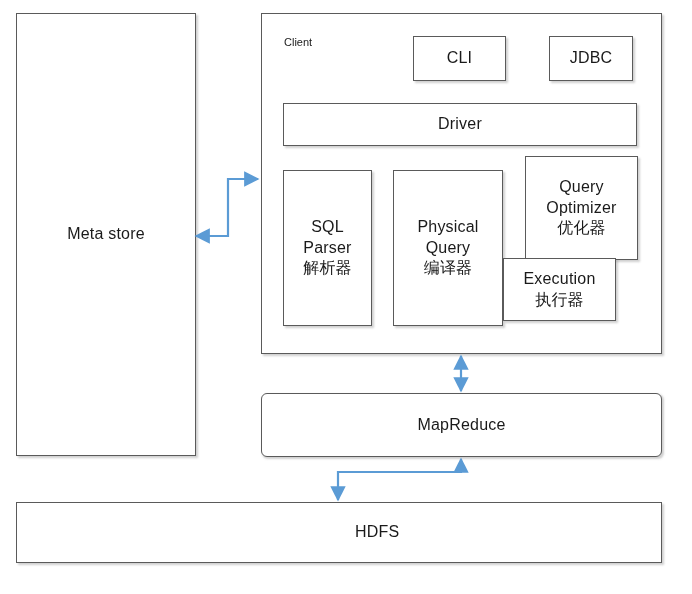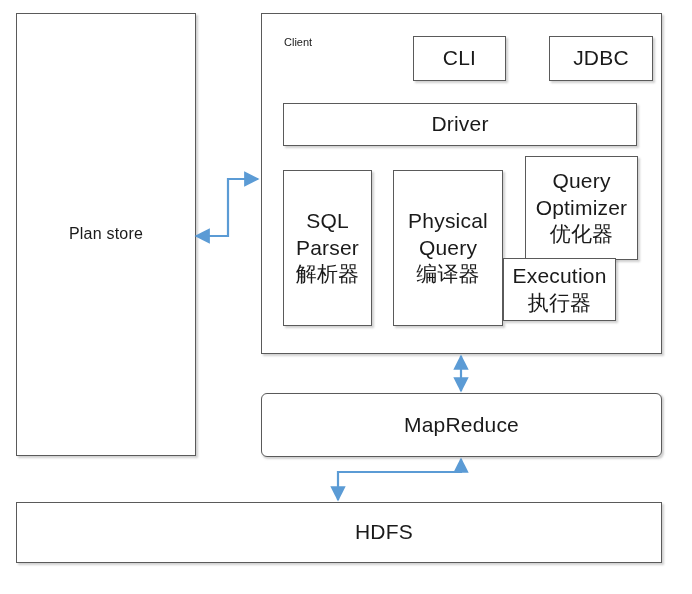--- a/index.html
+++ b/index.html
@@ -20,21 +20,21 @@
     box-sizing: border-box;
     background: #ffffff;
     border: 1.6px solid #5a5a5a;
     box-shadow: 1.5px 1.5px 2px rgba(120,120,120,0.35);
     display: flex;
     align-items: center;
     justify-content: center;
   }
   .box-label {
     color: #1a1a1a;
-    font-size: 21px;
+    font-size: 16px;
     line-height: 1.28;
     text-align: center;
     white-space: pre-line;
     letter-spacing: 0.2px;
   }
   
   #metastore-box { left: 16px;  top: 13px;  width: 180px; height: 443px; }
   #metastore-label { font-size: 16px; }
 
   #client-box {
@@ -42,21 +42,21 @@
     display: block;
   }
   #client-title {
     position: absolute;
     left: 22px; top: 22px;
     font-size: 11px;
     color: #1a1a1a;
   }
 
   #cli-box      { left: 413px; top: 36px;  width: 93px;  height: 45px; }
-  #jdbc-box     { left: 549px; top: 36px;  width: 104px;  height: 45px; }
+  #jdbc-box     { left: 549px; top: 36px;  width: 84px;  height: 45px; }
   #driver-box   { left: 283px; top: 103px; width: 354px; height: 43px; }
   #sqlparser-box{ left: 283px; top: 170px; width: 89px;  height: 156px; }
   #physplan-box { left: 393px; top: 170px; width: 110px; height: 156px; }
   #optimizer-box{ left: 525px; top: 156px; width: 113px; height: 104px; }
   #execution-box{ left: 503px; top: 258px; width: 113px; height: 63px; }
 
   #mapreduce-box{ left: 261px; top: 393px; width: 401px; height: 64px; border-radius: 6px; }
   #hdfs-box     { left: 16px;  top: 502px; width: 646px; height: 61px; }
   #hdfs-box .box-label { position: absolute; left: 306px; margin-left: 32px; }
 
@@ -67,21 +67,21 @@
     width: 692px; height: 594px;
     pointer-events: none;
   }
 </style>
 </head>
 <body>
 
 <div id="canvas">
 
   <div class="box" id="metastore-box">
-    <span class="box-label" id="metastore-label">Plan store</span>
+    <span class="box-label" id="metastore-label">Meta store</span>
   </div>
 
   <div class="box" id="client-box">
     <span id="client-title">Client</span>
   </div>
 
   <div class="box" id="cli-box">
     <span class="box-label">CLI</span>
   </div>
 

